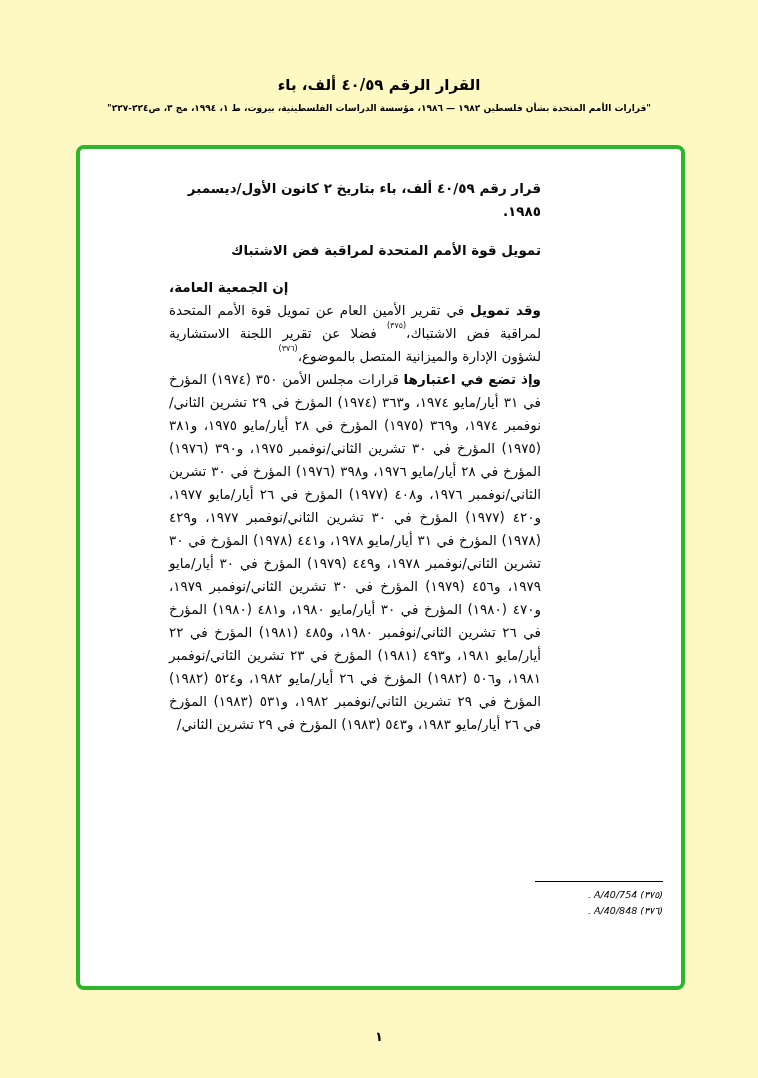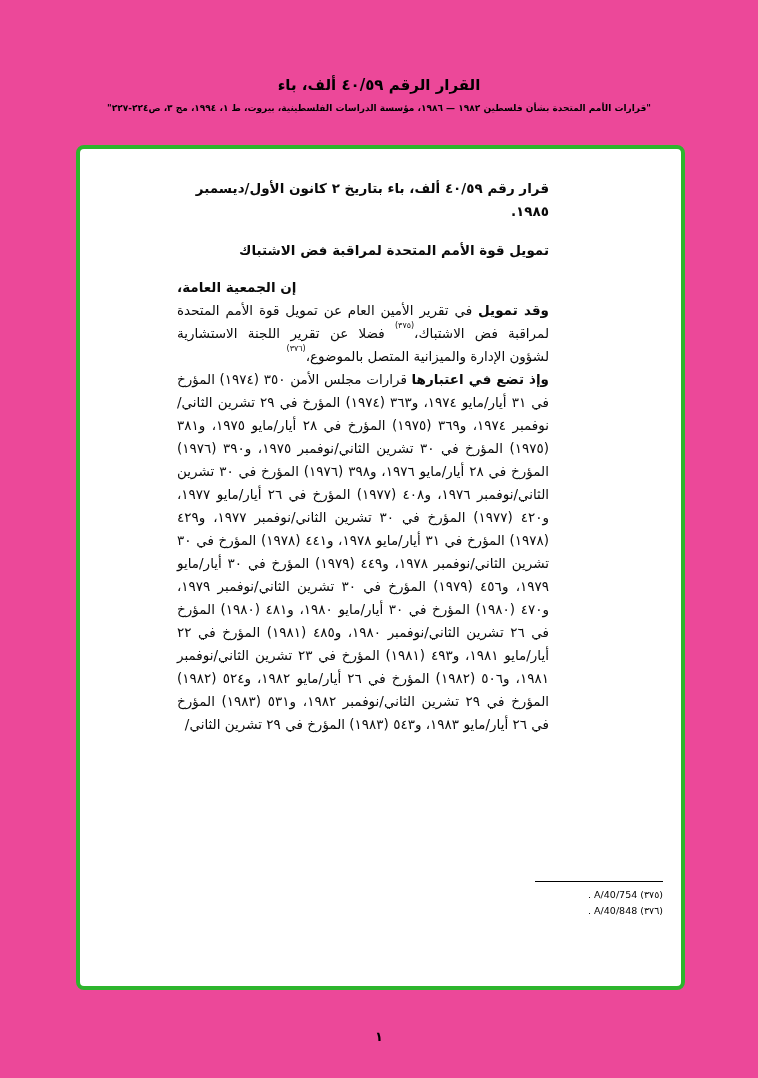--- a/index.html
+++ b/index.html
@@ -6,21 +6,21 @@
     margin: 0;
     padding: 0;
     background: #ffffff;
     font-family: "DejaVu Sans", sans-serif;
     color: #000000;
   }
   .page {
     position: relative;
     width: 758px;
     height: 1078px;
-    background: #ec4899;
+    background: #fef9c3;
     overflow: hidden;
   }
   .header-title {
     position: absolute;
     top: 76px;
     left: 0;
     right: 0;
     text-align: center;
     direction: rtl;
     font-size: 15px;
@@ -44,21 +44,21 @@
     top: 145px;
     width: 601px;
     height: 837px;
     border: 4px solid #2db52d;
     border-radius: 8px;
     background: #ffffff;
   }
   .doc-column {
     position: absolute;
     top: 28px;
-    right: 132px;
+    right: 140px;
     width: 372px;
     direction: rtl;
     text-align: justify;
     font-size: 13.5px;
     line-height: 23px;
     color: #0a0a0a;
   }
   .res-heading {
     font-weight: bold;
     text-align: right;
@@ -93,20 +93,21 @@
   }
   .footnotes {
     position: absolute;
     top: 732px;
     right: 18px;
     width: 160px;
     direction: rtl;
     text-align: right;
     font-size: 9.5px;
     line-height: 16px;
+    font-style: italic;
   }
   .fn-rule {
     width: 128px;
     border-top: 1px solid #000000;
     margin: 0 0 5px auto;
     height: 0;
   }
   .footnote .fn-doc { direction: ltr; unicode-bidi: embed; }
   .page-number {
     position: absolute;

